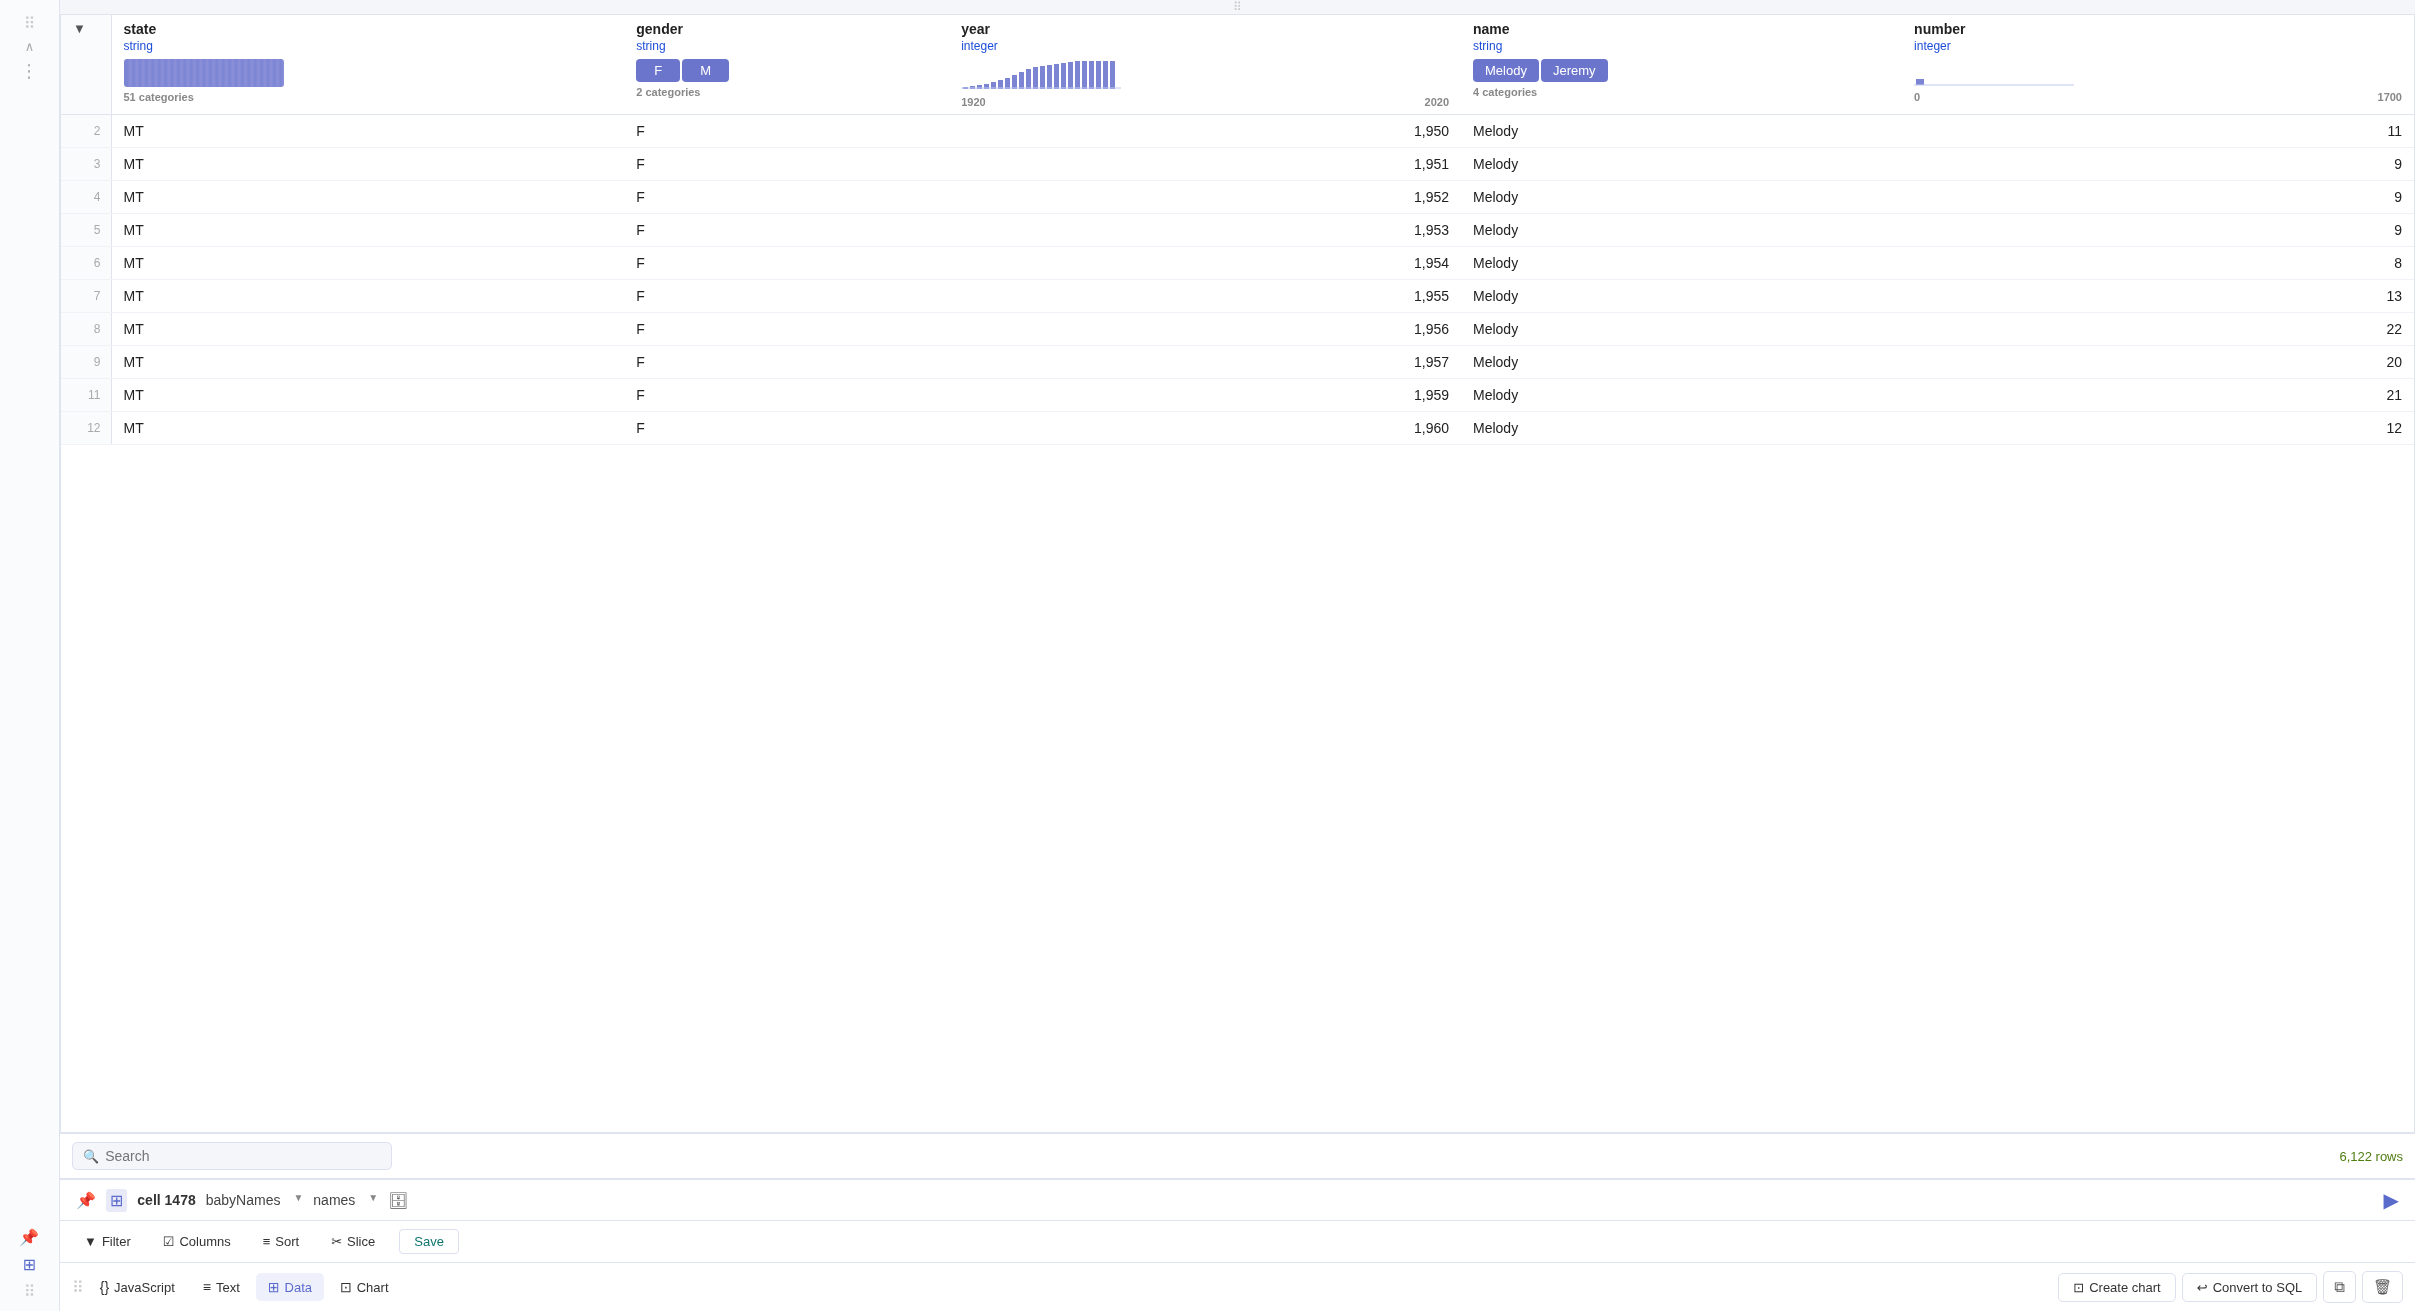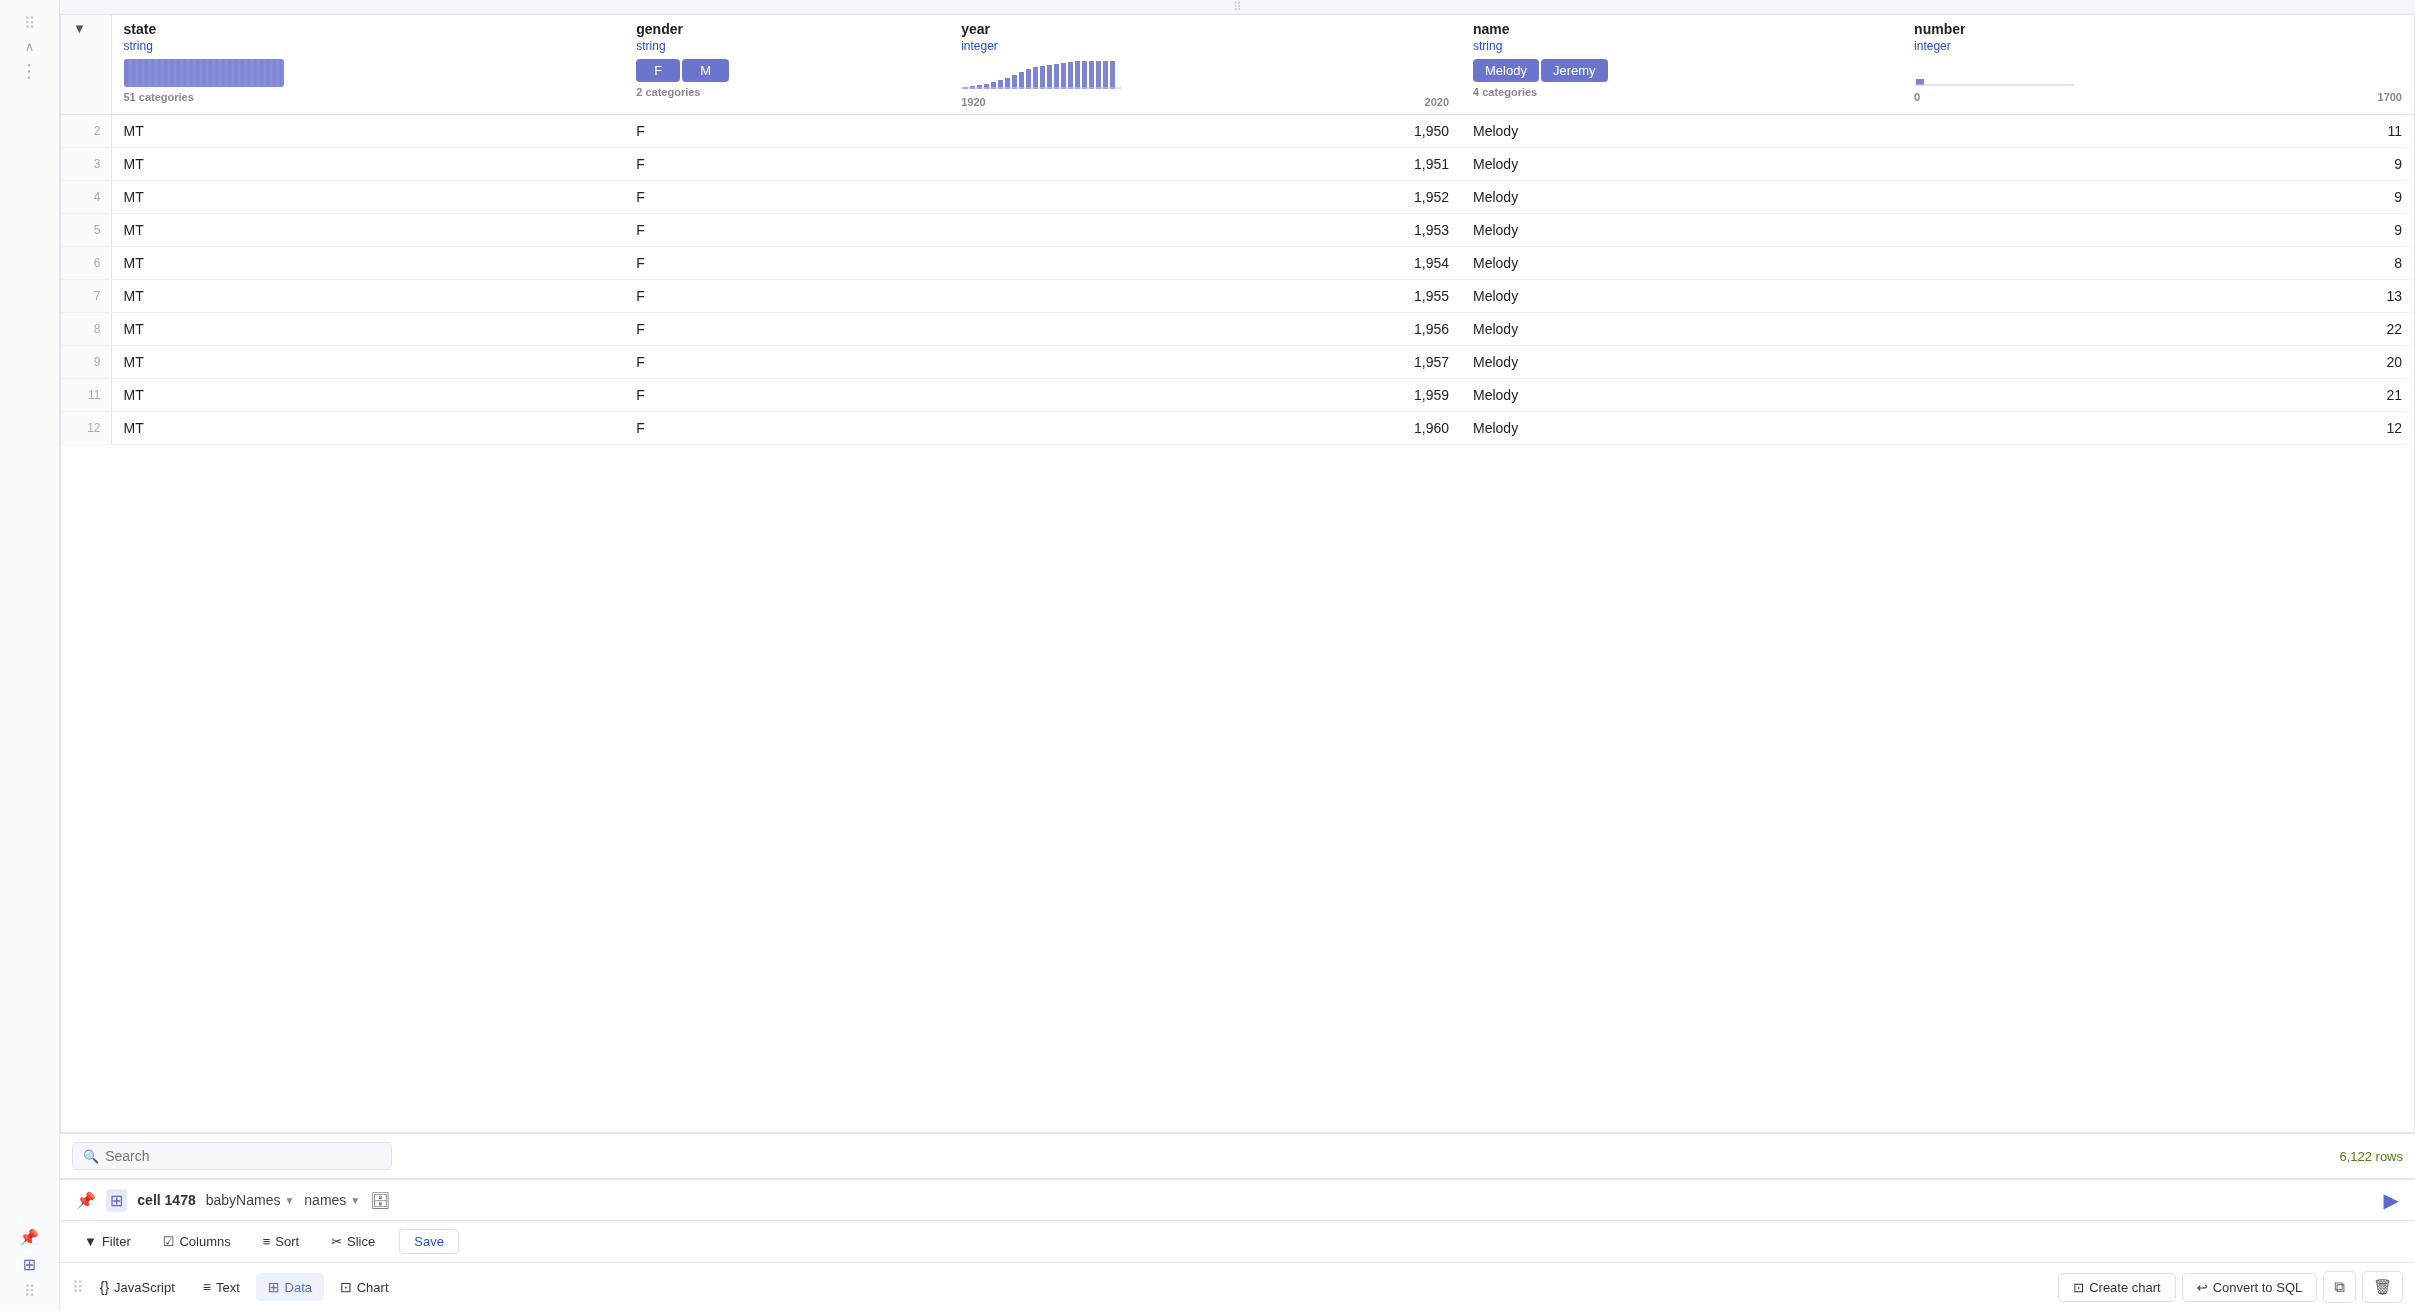--- a/index.html
+++ b/index.html
@@ -208,22 +208,21 @@
     }
 
     .cell-label {
       font-weight: 600;
       color: #333;
       font-size: 14px;
     }
 
     .cell-dataset {
       display: flex;
-      align-items: center;
-      gap: 4px;
+      gap: 13px;
       color: #444;
       font-size: 14px;
       cursor: pointer;
     }
 
     .cell-dataset .dropdown-arrow {
       color: #888;
       font-size: 10px;
     }
 
@@ -265,21 +264,21 @@
       border-radius: 4px;
     }
 
     .save-btn {
       display: flex;
       align-items: center;
       gap: 5px;
       background: none;
       border: 1px solid #dde0ef;
       cursor: pointer;
-      color: #1d4ed8;
+      color: #0f766e;
       font-size: 13px;
       font-weight: 500;
       padding: 4px 14px;
       border-radius: 4px;
     }
 
     
     .action-bar {
       display: flex;
       align-items: center;

